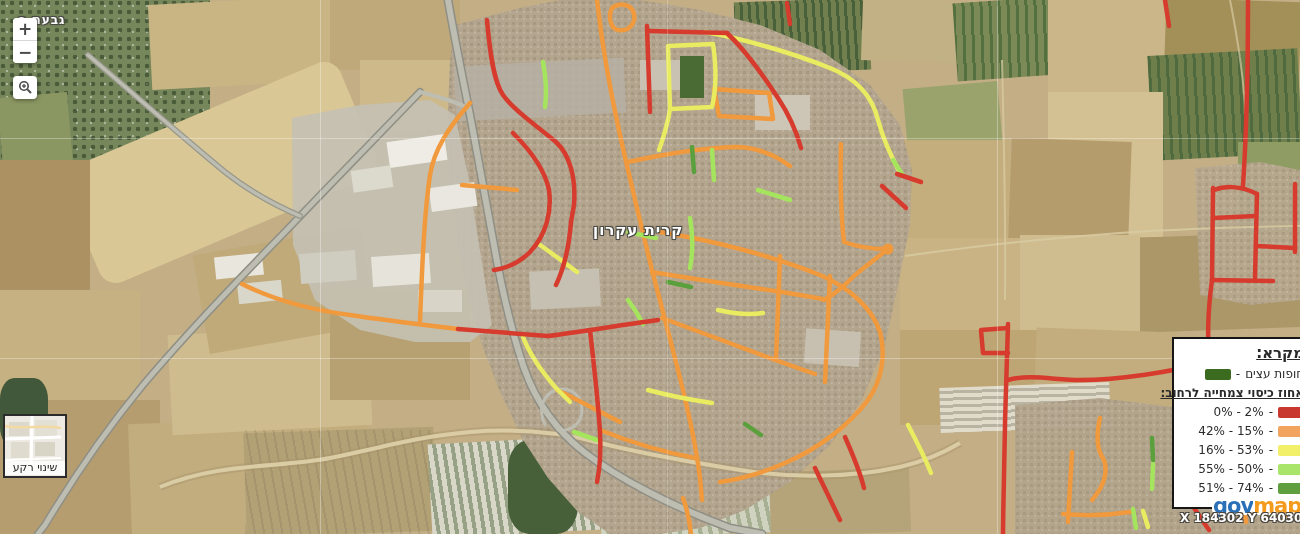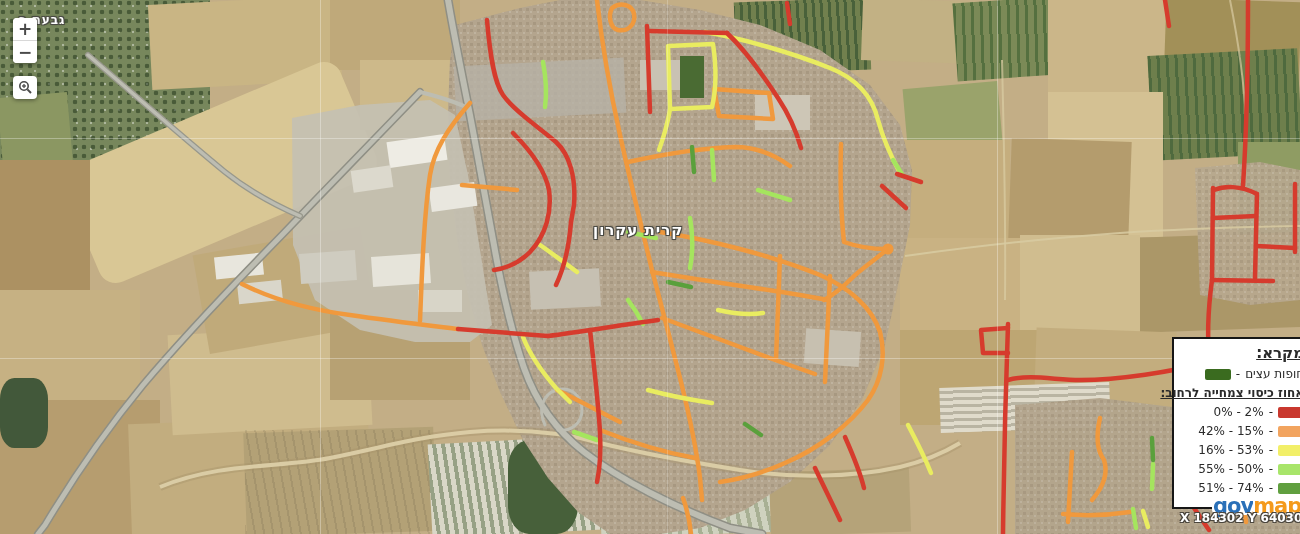--- a/index.html
+++ b/index.html
@@ -257,20 +257,36 @@
     <span style="display:flex;">
       <svg width="15" height="15" viewBox="0 0 15 15">
         <circle cx="6" cy="6" r="4.2" fill="none" stroke="#4a4a4a" stroke-width="1.6"></circle>
         <line x1="9.4" y1="9.4" x2="13" y2="13" stroke="#4a4a4a" stroke-width="2"></line>
         <line x1="4" y1="6" x2="8" y2="6" stroke="#4a4a4a" stroke-width="1.3"></line>
         <line x1="6" y1="4" x2="6" y2="8" stroke="#4a4a4a" stroke-width="1.3"></line>
       </svg>
     </span>
   </div>
 
+  <div class="basemap">
+    <div class="thumb">
+      <svg width="56" height="56" viewBox="0 0 56 56">
+        <rect width="56" height="56" fill="#eceae2"></rect>
+        <rect x="4" y="6" width="20" height="14" fill="#dcd8cc"></rect>
+        <rect x="30" y="4" width="22" height="16" fill="#e2dfd4"></rect>
+        <rect x="6" y="26" width="18" height="16" fill="#dfdbce"></rect>
+        <rect x="30" y="26" width="20" height="14" fill="#d8d4c6"></rect>
+        <path d="M0,23 L56,21" stroke="#fff" stroke-width="3"></path>
+        <path d="M27,0 L26,56" stroke="#fff" stroke-width="3"></path>
+        <path d="M0,44 L56,42" stroke="#fff" stroke-width="2"></path>
+        <path d="M0,10 C18,14 40,8 56,12" stroke="#f3d9a2" stroke-width="2.5" fill="none"></path>
+      </svg>
+    </div>
+    <div class="cap">שינוי רקע</div>
+  </div>
 
   <div class="legend">
     <div class="ttl">מקרא:</div>
     <div class="lrow tree" style="direction:rtl;">
       <span>חופות עצים</span>
       <span>-</span>
       <span class="sw" style="background: rgb(58, 107, 31);"></span>
     </div>
     <div class="sub">אחוז כיסוי צמחייה לרחוב:</div>
     <div>

